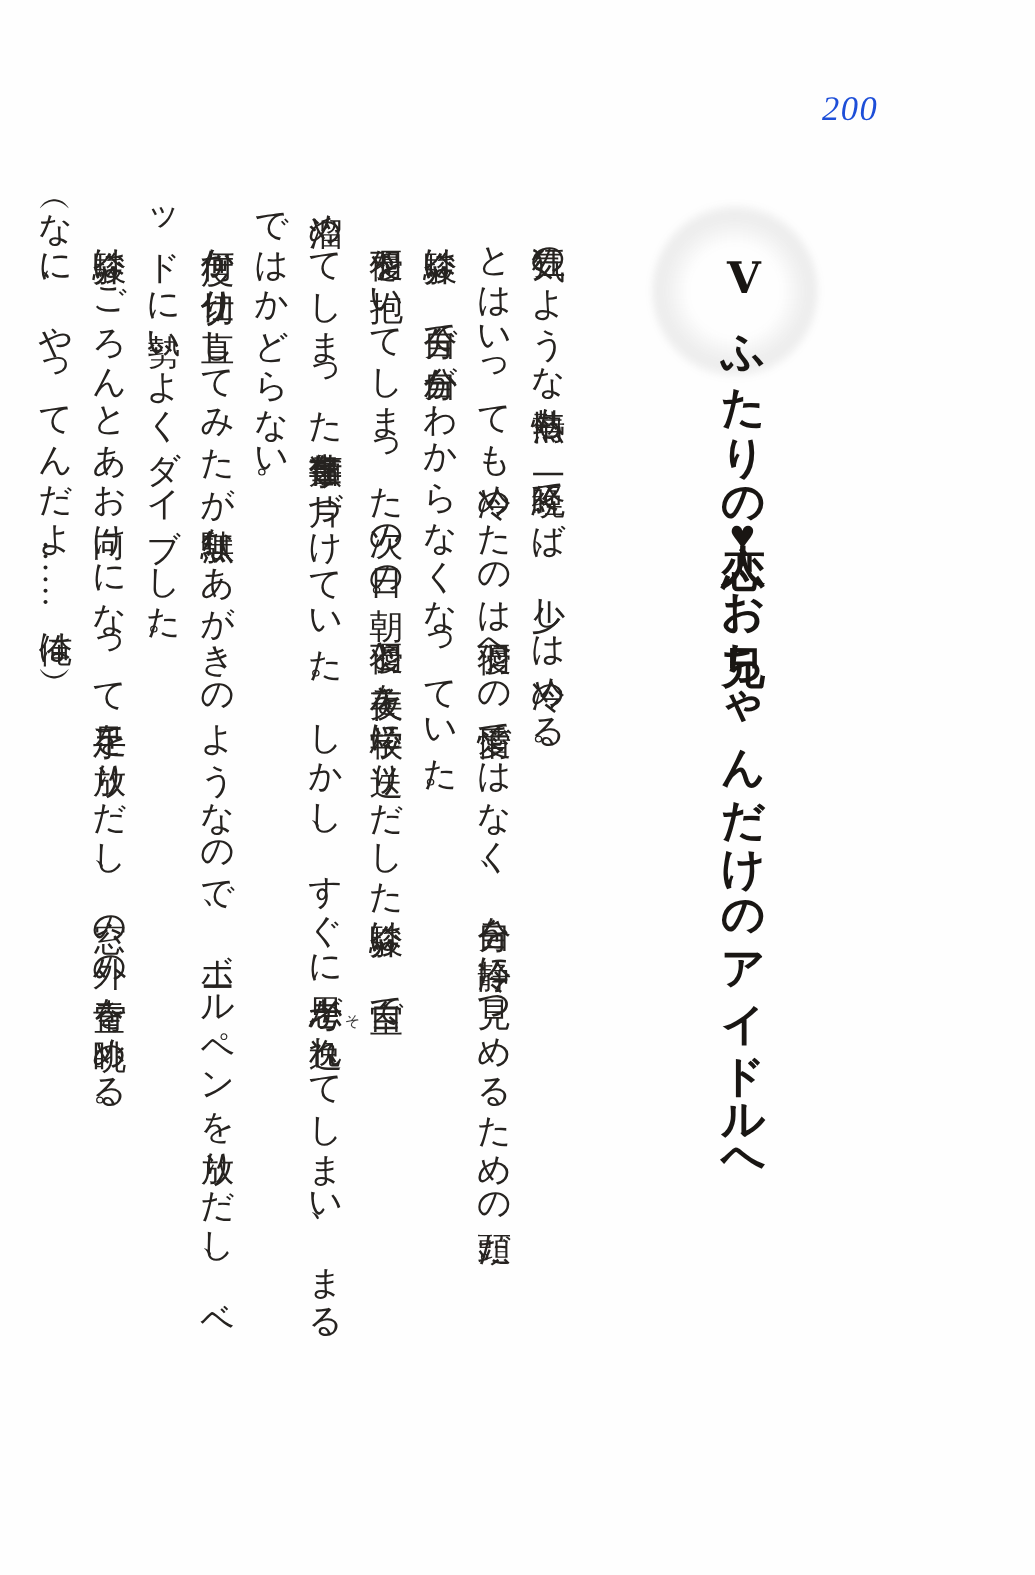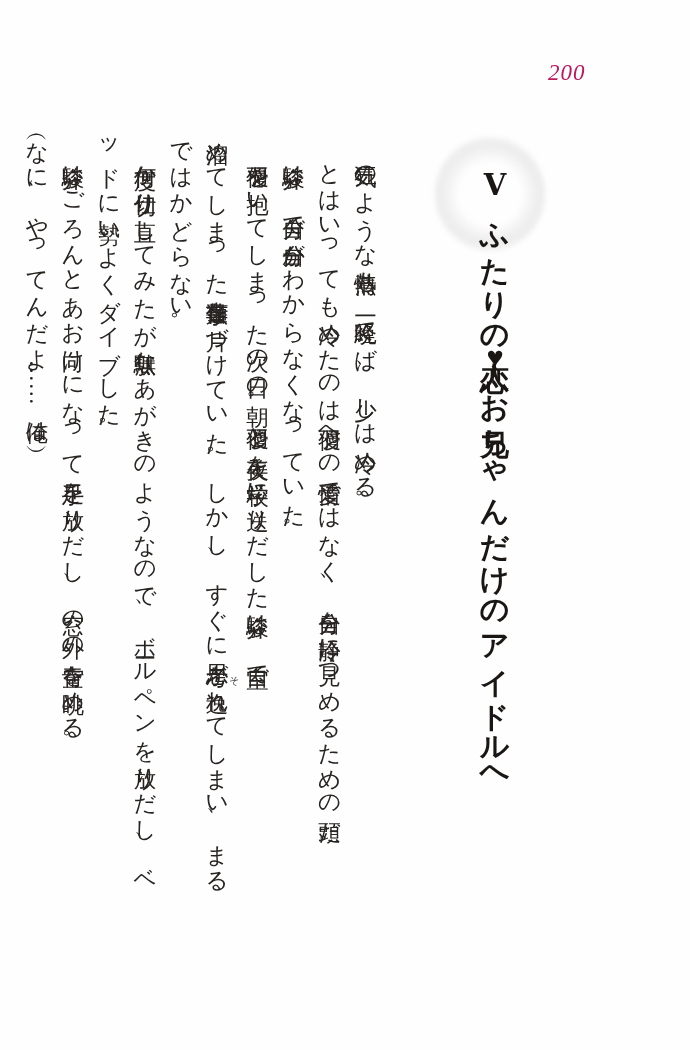--- a/index.html
+++ b/index.html
@@ -11,21 +11,21 @@
     overflow: hidden;
     font-family: "Liberation Serif", "DejaVu Serif", serif;
   }
   .page-number {
     position: absolute;
     top: 60px;
     left: 548px;
     font-style: italic;
     font-size: 23px;
     letter-spacing: 1px;
-    color: #be185d;
+    color: #1d4ed8;
   }
   .scan-smudge {
     position: absolute;
     left: 434px;
     top: 136px;
     width: 112px;
     height: 116px;
     border-radius: 50%;
     background: radial-gradient(circle at 50% 50%,
       rgba(0,0,0,0) 38%,

